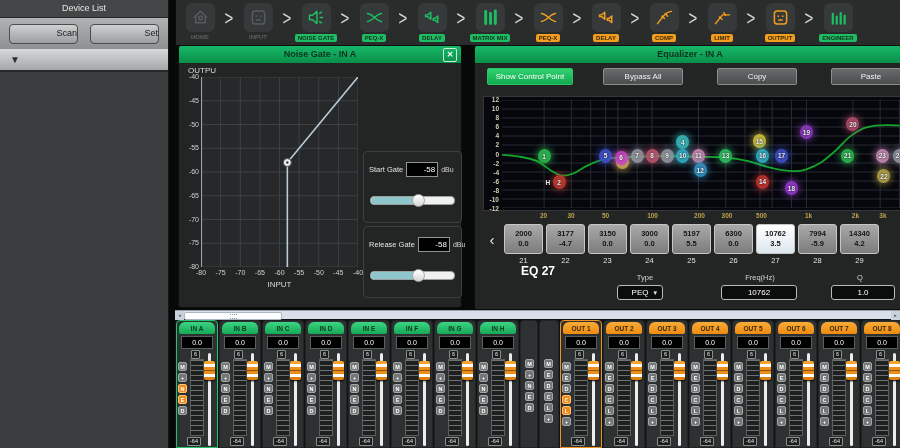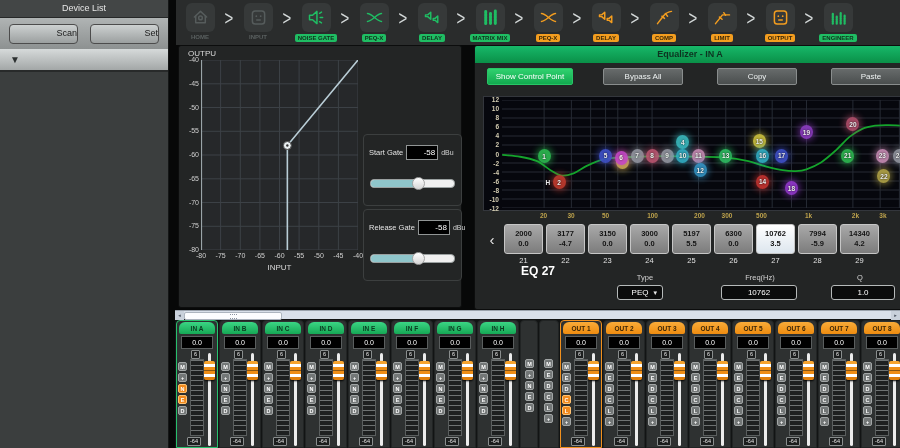--- a/index.html
+++ b/index.html
@@ -249,20 +249,24 @@
               <path d="M14.5 7v12"></path>
               <path d="M19 10v9"></path>
             </g>
           </svg>
         </div>
         <div class="nav-badge green">ENGINEER</div>
       </div>
     </nav>
 
   <section class="panel" id="ng-panel">
+    <div class="panel-header">
+      <span>Noise Gate - IN A</span>
+      <span class="close-btn">✕</span>
+    </div>
     <div id="ng-body">
       <div class="ng-ylabel">OUTPU</div>
       <div id="ng-plot"><svg viewBox="0 0 157 190" width="157" height="190">
             <line x1="0.0" y1="0" x2="0.0" y2="190" stroke="#3c4146" stroke-width="1"></line>
             <line x1="0" y1="0.0" x2="157" y2="0.0" stroke="#3c4146" stroke-width="1"></line>
             <line x1="19.6" y1="0" x2="19.6" y2="190" stroke="#3c4146" stroke-width="1"></line>
             <line x1="0" y1="23.8" x2="157" y2="23.8" stroke="#3c4146" stroke-width="1"></line>
             <line x1="39.3" y1="0" x2="39.3" y2="190" stroke="#3c4146" stroke-width="1"></line>
             <line x1="0" y1="47.5" x2="157" y2="47.5" stroke="#3c4146" stroke-width="1"></line>
             <line x1="58.9" y1="0" x2="58.9" y2="190" stroke="#3c4146" stroke-width="1"></line>

